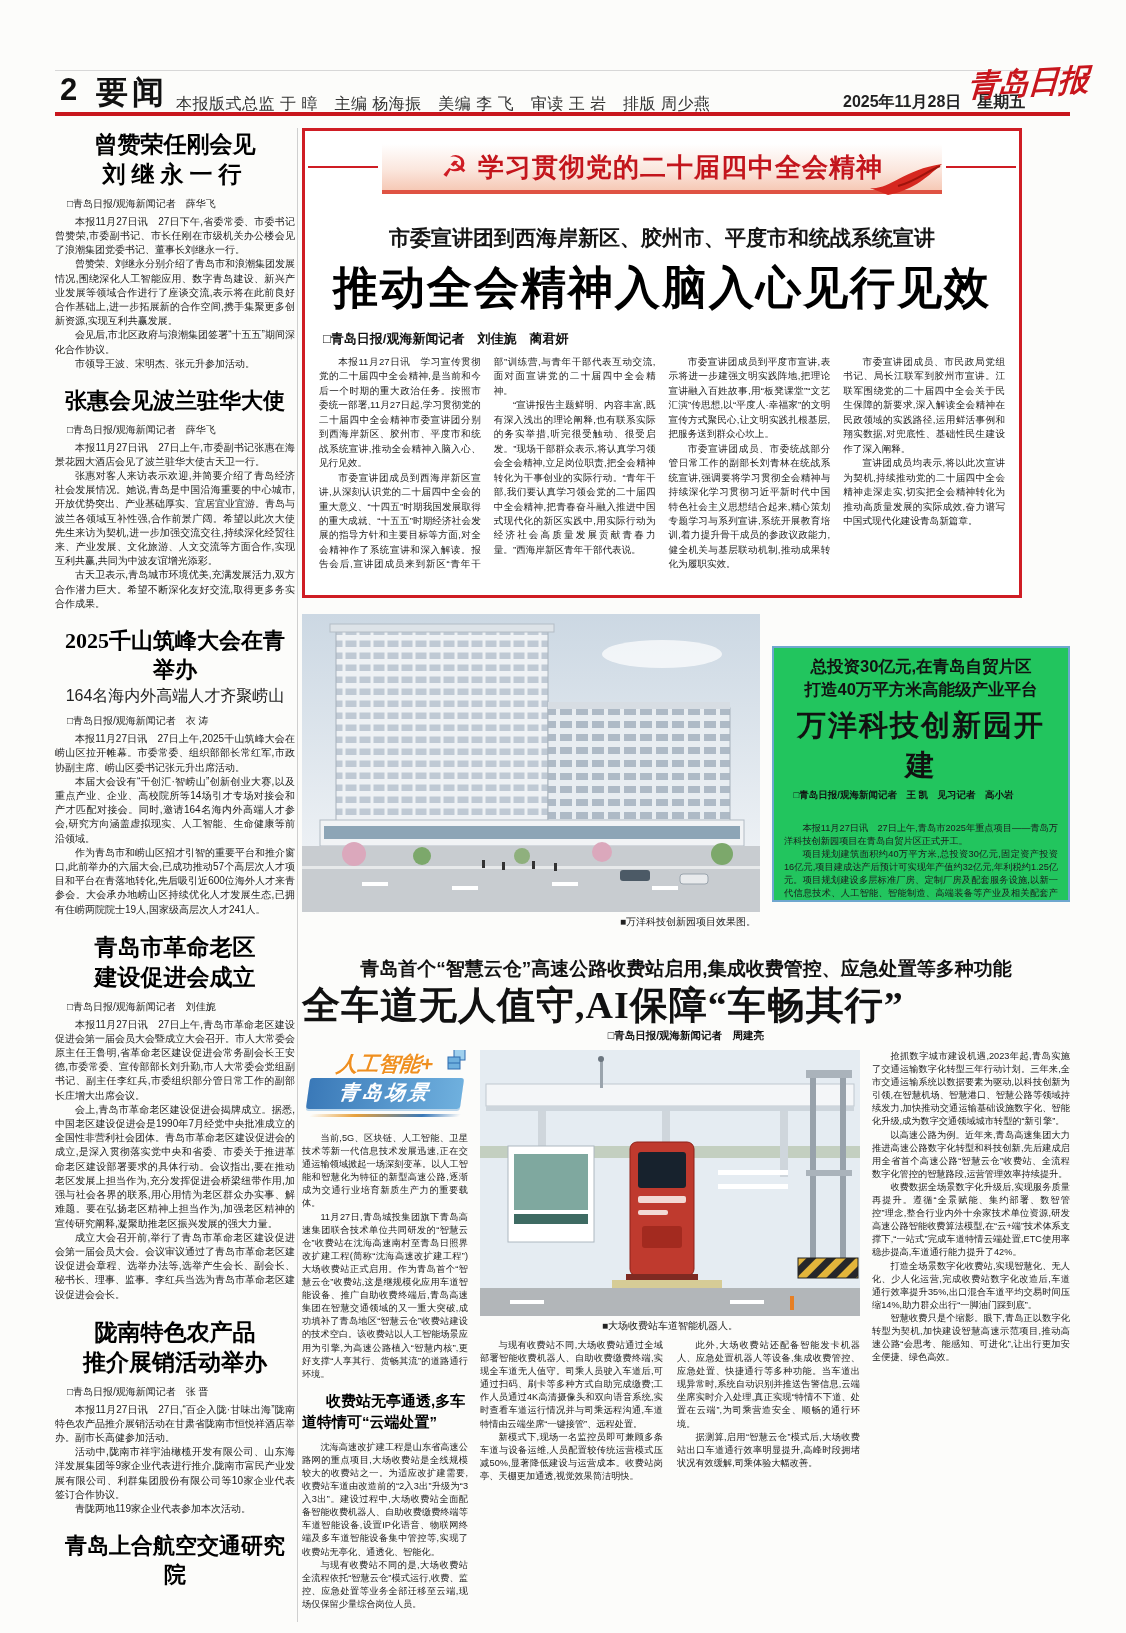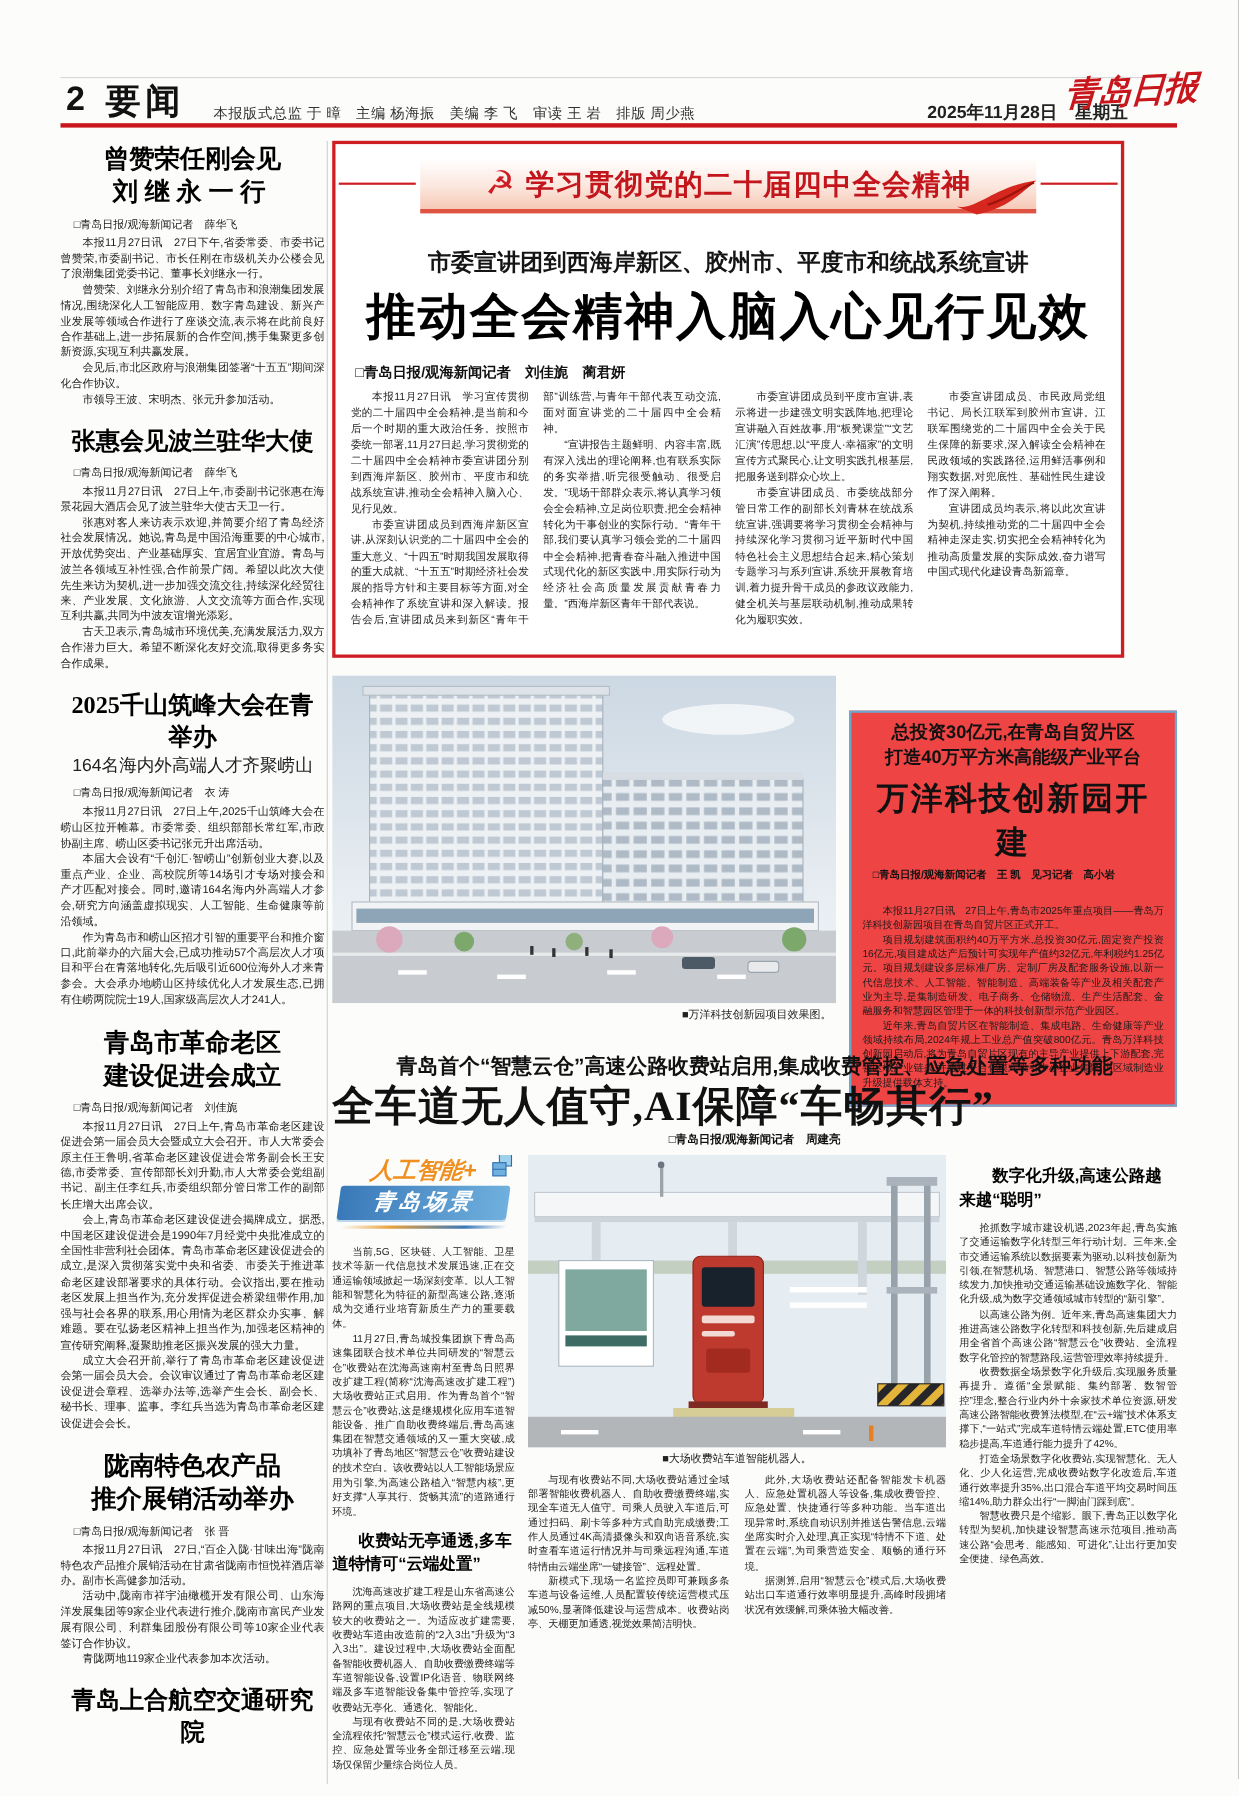--- a/index.html
+++ b/index.html
@@ -5,21 +5,21 @@
   html,body{margin:0;padding:0;background:#9a9a9a;}
   .page{position:relative;width:1126px;height:1633px;margin:0 auto;background:#fcfcfa;
         font-family:"Liberation Sans","DejaVu Sans",sans-serif;color:#111;overflow:hidden;}
   .serif{font-family:"Liberation Serif","DejaVu Serif",serif;}
   .abs{position:absolute;}
 
   
   .hdr-top-rule{left:55px;top:70px;width:1015px;height:1px;background:#d7d7d7;}
   .page-num{left:60px;top:72px;font-size:31px;font-weight:700;}
   .section-name{left:96px;top:71px;font-size:32px;font-weight:900;letter-spacing:4px;}
-  .credits{left:194px;top:94px;font-size:13px;color:#333;letter-spacing:.5px;text-align:center;}
+  .credits{left:176px;top:94px;font-size:16px;color:#333;letter-spacing:.5px;text-align:center;}
   .date-line{left:843px;top:92px;font-size:16px;font-weight:600;color:#222;}
   .masthead{left:968px;top:62px;font-size:31px;font-weight:900;color:#c8161d;
             font-family:"Liberation Serif","DejaVu Serif",serif;font-style:italic;
             transform:rotate(-3deg) skewX(-6deg);letter-spacing:-1px;}
   .hdr-red-rule{left:55px;top:112px;width:1015px;height:4px;background:#c8161d;}
 
   .col-divider{left:297px;top:128px;width:1px;height:1494px;background:#cfcfcf;}
 
   
   .leftcol{left:55px;top:130px;width:240px;height:1492px;overflow:hidden;}
@@ -51,22 +51,22 @@
   .leadbody{margin:0 14px;height:238px;column-count:4;column-gap:13px;
             font-size:9.6px;line-height:14.45px;text-align:justify;overflow:hidden;color:#1b1b1b;}
   .leadbody p{margin:0;text-indent:2em;}
 
   
   .bfig{left:302px;top:614px;width:458px;height:318px;}
   .bfig svg{display:block;}
   .fig-cap{font-size:10px;color:#222;text-align:right;padding:3px 4px 0 0;}
 
   
-  .parkbox{left:772px;top:646px;width:298px;height:360px;border:2px solid #6fa7cf;
-           box-sizing:border-box;background:#ef4444;padding:7px 10px 4px;overflow:hidden;}
+  .parkbox{left:772px;top:646px;width:298px;height:256px;border:2px solid #6fa7cf;
+           box-sizing:border-box;background:#22c55e;padding:7px 10px 4px;overflow:hidden;}
   .park-eyebrow{font-size:16.5px;font-weight:600;text-align:center;line-height:1.4;color:#111;}
   .park-headline{text-align:center;font-size:29px;font-weight:900;margin:5px 0 3px;letter-spacing:2px;}
   .park-byline{font-size:9.5px;margin:2px 0 20px;text-indent:1em;font-weight:600;}
   .park-body{font-size:9.2px;line-height:13px;text-align:justify;color:#1b1b1b;}
   .park-body p{margin:0;text-indent:2em;}
 
   
   .toll-eyebrow{left:302px;top:956px;width:768px;text-align:center;font-size:19px;font-weight:600;}
   .toll-headline{left:302px;top:980px;width:768px;font-size:38px;
                  font-weight:900;letter-spacing:1px;}
@@ -336,21 +336,20 @@
   <div class="abs toll-cap">■大场收费站车道智能机器人。</div>
 
   <div class="abs tollcenter bodyS">
       <p>与现有收费站不同,大场收费站通过全域部署智能收费机器人、自助收费缴费终端,实现全车道无人值守。司乘人员驶入车道后,可通过扫码、刷卡等多种方式自助完成缴费;工作人员通过4K高清摄像头和双向语音系统,实时查看车道运行情况并与司乘远程沟通,车道特情由云端坐席“一键接管”、远程处置。</p>
       <p>新模式下,现场一名监控员即可兼顾多条车道与设备运维,人员配置较传统运营模式压减50%,显著降低建设与运营成本。收费站岗亭、天棚更加通透,视觉效果简洁明快。</p>
       <p>此外,大场收费站还配备智能发卡机器人、应急处置机器人等设备,集成收费管控、应急处置、快捷通行等多种功能。当车道出现异常时,系统自动识别并推送告警信息,云端坐席实时介入处理,真正实现“特情不下道、处置在云端”,为司乘营造安全、顺畅的通行环境。</p>
       <p>据测算,启用“智慧云仓”模式后,大场收费站出口车道通行效率明显提升,高峰时段拥堵状况有效缓解,司乘体验大幅改善。</p>
     </div>
 
   <div class="abs tollright">
-    <div class="subhead" style="text-indent:2em;">数字化升级,高速公路越来越“聪明”</div>
     <div class="bodyS">
         <p>抢抓数字城市建设机遇,2023年起,青岛实施了交通运输数字化转型三年行动计划。三年来,全市交通运输系统以数据要素为驱动,以科技创新为引领,在智慧机场、智慧港口、智慧公路等领域持续发力,加快推动交通运输基础设施数字化、智能化升级,成为数字交通领域城市转型的“新引擎”。</p>
         <p>以高速公路为例。近年来,青岛高速集团大力推进高速公路数字化转型和科技创新,先后建成启用全省首个高速公路“智慧云仓”收费站、全流程数字化管控的智慧路段,运营管理效率持续提升。</p>
         <p>收费数据全场景数字化升级后,实现服务质量再提升。遵循“全景赋能、集约部署、数智管控”理念,整合行业内外十余家技术单位资源,研发高速公路智能收费算法模型,在“云+端”技术体系支撑下,“一站式”完成车道特情云端处置,ETC使用率稳步提高,车道通行能力提升了42%。</p>
         <p>打造全场景数字化收费站,实现智慧化、无人化、少人化运营,完成收费站数字化改造后,车道通行效率提升35%,出口混合车道平均交易时间压缩14%,助力群众出行“一脚油门踩到底”。</p>
         <p>智慧收费只是个缩影。眼下,青岛正以数字化转型为契机,加快建设智慧高速示范项目,推动高速公路“会思考、能感知、可进化”,让出行更加安全便捷、绿色高效。</p>
       </div>
   </div>
 
 </div>

